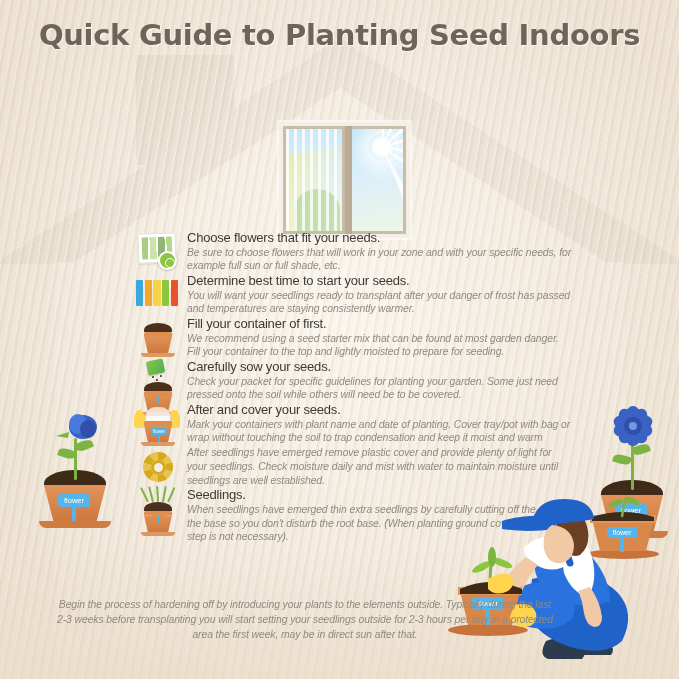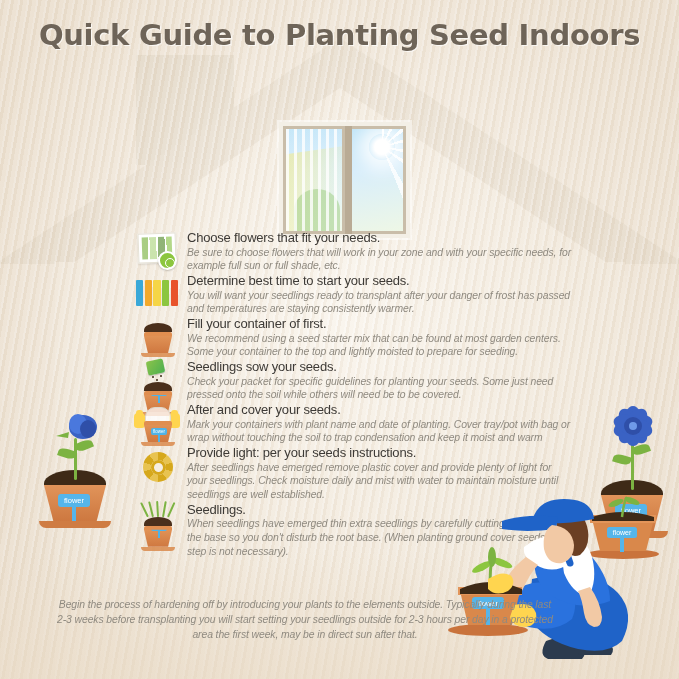--- a/index.html
+++ b/index.html
@@ -411,42 +411,42 @@
     <div class="step">
       <div class="ic">
         <div class="pot" style="top:6px;">
           <div class="soil"></div>
             <div class="rim"></div>
           <div class="body"></div>
             <div class="saucer"></div>
         </div>
       </div>
       <h3>Fill your container of first.</h3>
-      <p>We recommend using a seed starter mix that can be found at most garden centers. Some your container to the top and lightly moisted to prepare for seeding.</p>
+      <p>We recommend using a seed starter mix that can be found at most garden danger. Fill your container to the top and lightly moisted to prepare for seeding.</p>
     </div>
 
     <div class="step">
       <div class="ic">
         <div class="i-packet"></div>
         <div class="seedfall">
           <i style="left:0;top:1px"></i>
             <i style="left:4px;top:4px"></i>
             <i style="left:8px;top:0px"></i>
         </div>
         <div class="pot" style="top:22px;">
           <div class="soil"></div>
             <div class="rim"></div>
           <div class="body">
               <div class="tag">flower</div>
             </div>
             <div class="saucer"></div>
         </div>
       </div>
-      <h3>Seedlings sow your seeds.</h3>
-      <p>Check your packet for specific guidelines for planting your seeds.  Some just need pressed onto the soil while others will need be to be covered.</p>
+      <h3>Carefully sow your seeds.</h3>
+      <p>Check your packet for specific guidelines for planting your garden.  Some just need pressed onto the soil while others will need be to be covered.</p>
     </div>
 
     <div class="step">
       <div class="ic">
         <div class="glove l"></div>
           <div class="glove r"></div>
         <div class="cover"></div>
         <div class="pot" style="top:18px;">
           <div class="rim"></div>
             <div class="body">
@@ -456,21 +456,20 @@
         </div>
       </div>
       <h3>After and cover your seeds.</h3>
       <p>Mark your containers with plant name and date of planting. Cover tray/pot with bag or wrap without touching the soil to trap condensation and keep it moist and warm</p>
     </div>
 
     <div class="step">
       <div class="ic">
         <div class="i-light"></div>
       </div>
-      <h3>Provide light: per your seeds instructions.</h3>
       <p>After seedlings have emerged remove plastic cover and provide plenty of light for your seedlings. Check moisture daily and mist with water to maintain moisture until seedlings are well established.</p>
     </div>
 
     <div class="step">
       <div class="ic" style="top:-4px;">
         <div class="sprouts">
           <i style="left:3px;  transform:rotate(-26deg)"></i>
           <i style="left:8px;  transform:rotate(-14deg)"></i>
           <i style="left:13px; transform:rotate(-3deg)"></i>
           <i style="left:18px; transform:rotate(10deg)"></i>

